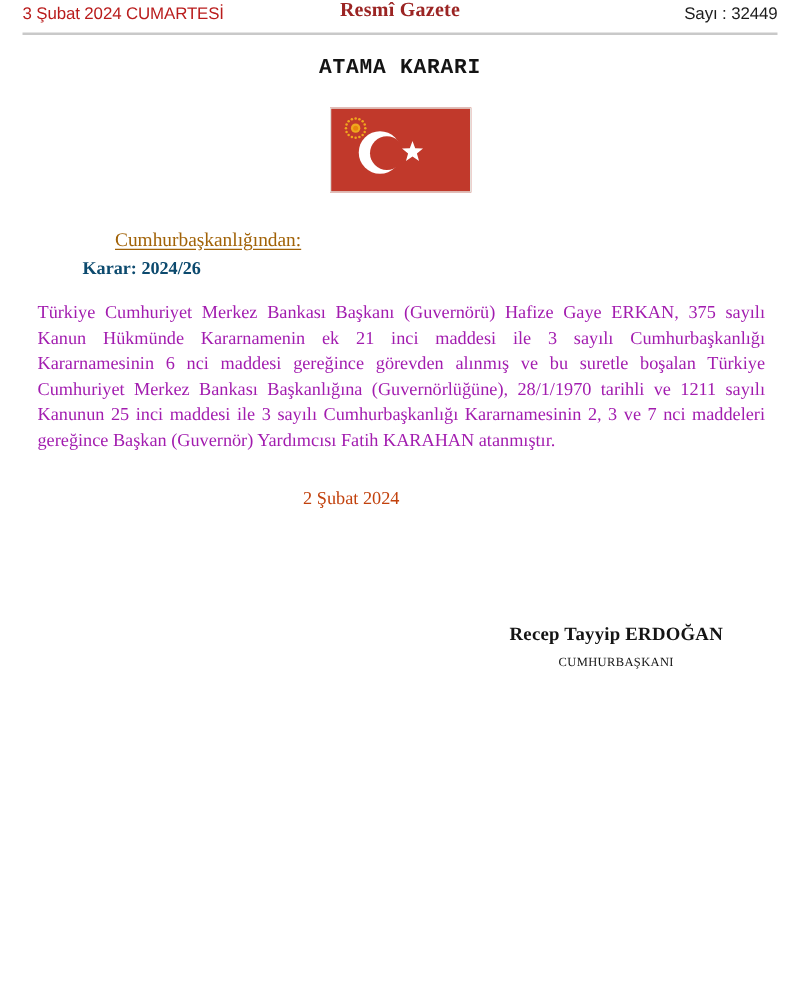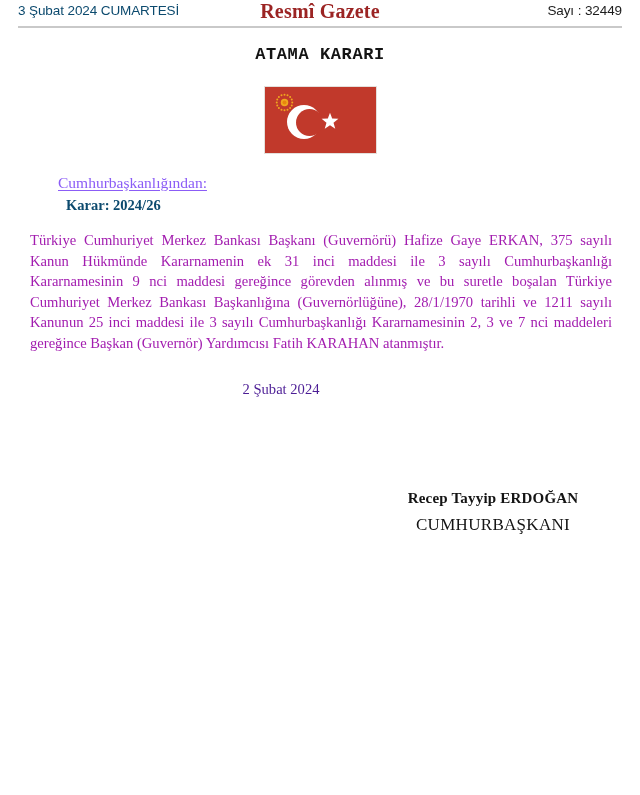--- a/index.html
+++ b/index.html
@@ -22,32 +22,32 @@
     height: 30px;
     padding: 0 18px;
   }
   .masthead-date {
     position: absolute;
     left: 18px;
     top: 3px;
     font-family: "Liberation Sans", sans-serif;
     font-size: 13.5px;
     letter-spacing: -0.1px;
-    color: #0c4a6e;
+    color: #b91c1c;
     white-space: nowrap;
   }
   .masthead-title {
     position: absolute;
     left: 0;
     right: 0;
     top: 0px;
     text-align: center;
     font-family: "Liberation Serif", serif;
     font-weight: bold;
-    font-size: 20px;
+    font-size: 16px;
     color: #9b2423;
     letter-spacing: 0.2px;
   }
   .masthead-issue {
     position: absolute;
     right: 18px;
     top: 3px;
     font-family: "Liberation Sans", sans-serif;
     font-size: 13.5px;
     letter-spacing: -0.1px;
@@ -124,25 +124,25 @@
     position: absolute;
     left: 9px;
     top: 5px;
     width: 21px;
     height: 21px;
   }
   .flag-sun svg { display: block; }
 
   
   .issuer {
-    margin-top: 20px;
-    padding-left: 58px;
+    margin-top: 30px;
+    padding-left: 92px;
     font-family: "Liberation Serif", serif;
     font-size: 15.5px;
-    color: #8b5cf6;
+    color: #a16207;
   }
   .issuer-line {
     display: inline-block;
     text-decoration: underline;
     text-underline-offset: 2px;
   }
   .decision-no {
     margin-top: 5px;
     padding-left: 66px;
     font-family: "Liberation Serif", serif;
@@ -173,42 +173,42 @@
     text-align-last: left;
   }
 
   
   .sign-date {
     margin-top: 28px;
     padding-right: 78px;
     text-align: center;
     font-family: "Liberation Serif", serif;
     font-size: 14.6px;
-    color: #4c1d95;
+    color: #c2410c;
   }
 
   
   .signature {
     margin-top: 92px;
     padding-left: 348px;
     text-align: center;
     width: 290px;
     box-sizing: content-box;
   }
   .signature-name {
     font-family: "Liberation Serif", serif;
     font-weight: bold;
     font-size: 15px;
     letter-spacing: 0.2px;
     color: #141414;
   }
   .signature-role {
     margin-top: 8px;
     font-family: "Liberation Serif", serif;
-    font-size: 17px;
+    font-size: 10px;
     letter-spacing: 0.3px;
     color: #141414;
   }
 </style>
 </head>
 <body>
 
 <div class="masthead">
   <div class="masthead-date">3 Şubat 2024 CUMARTESİ</div>
   <div class="masthead-title">Resmî Gazete</div>
@@ -254,22 +254,22 @@
   </div>
 </div>
 
 <div class="issuer">
   <span class="issuer-line">Cumhurbaşkanlığından:</span>
 </div>
 <div class="decision-no">Karar: 2024/26</div>
 
 <div class="body-text">
   <span class="body-line">Türkiye Cumhuriyet Merkez Bankası Başkanı (Guvernörü) Hafize Gaye ERKAN, 375 sayılı</span>
-  <span class="body-line">Kanun Hükmünde Kararnamenin ek 31 inci maddesi ile 3 sayılı Cumhurbaşkanlığı</span>
-  <span class="body-line">Kararnamesinin 9 nci maddesi gereğince görevden alınmış ve bu suretle boşalan Türkiye</span>
+  <span class="body-line">Kanun Hükmünde Kararnamenin ek 21 inci maddesi ile 3 sayılı Cumhurbaşkanlığı</span>
+  <span class="body-line">Kararnamesinin 6 nci maddesi gereğince görevden alınmış ve bu suretle boşalan Türkiye</span>
   <span class="body-line">Cumhuriyet Merkez Bankası Başkanlığına (Guvernörlüğüne), 28/1/1970 tarihli ve 1211 sayılı</span>
   <span class="body-line">Kanunun 25 inci maddesi ile 3 sayılı Cumhurbaşkanlığı Kararnamesinin 2, 3 ve 7 nci maddeleri</span>
   <span class="body-line-last">gereğince Başkan (Guvernör) Yardımcısı Fatih KARAHAN atanmıştır.</span>
 </div>
 
 <div class="sign-date">2 Şubat 2024</div>
 
 <div class="signature">
   <div class="signature-name">Recep Tayyip ERDOĞAN</div>
   <div class="signature-role">CUMHURBAŞKANI</div>

